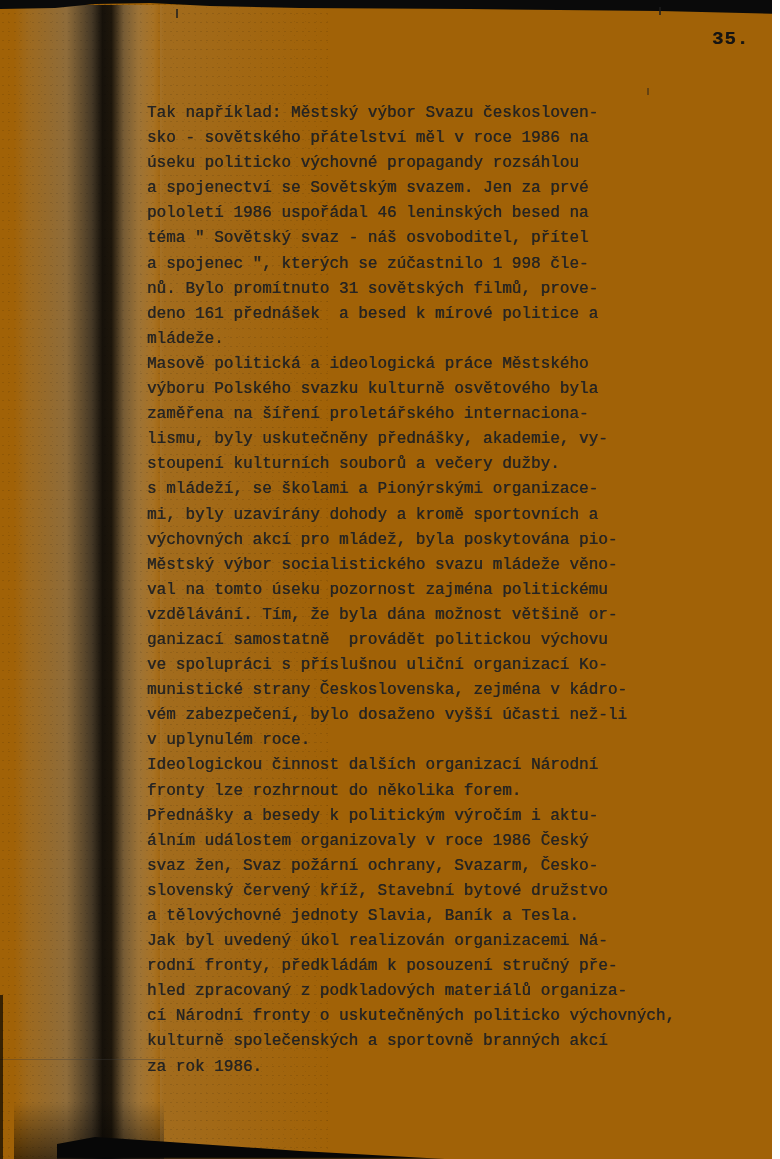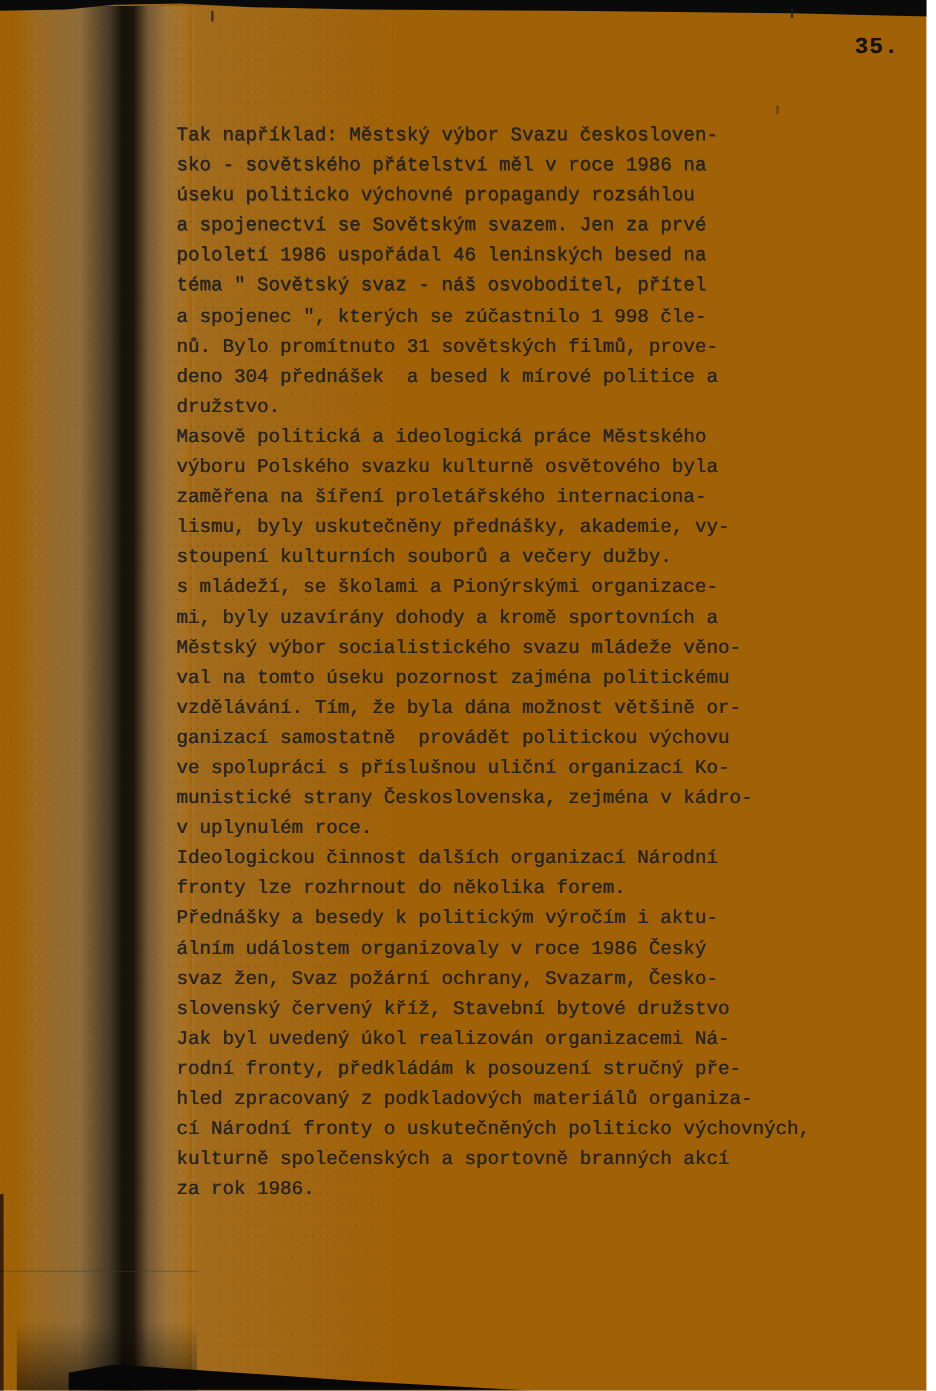--- a/index.html
+++ b/index.html
@@ -111,42 +111,45 @@
 
   <div class="text-block">
       <div class="line">Tak například: Městský výbor Svazu českosloven-</div>
       <div class="line">sko - sovětského přátelství měl v roce 1986 na</div>
       <div class="line">úseku politicko výchovné propagandy rozsáhlou</div>
       <div class="line">a spojenectví se Sovětským svazem. Jen za prvé</div>
       <div class="line">pololetí 1986 uspořádal 46 leninských besed na</div>
       <div class="line">téma " Sovětský svaz - náš osvoboditel, přítel</div>
       <div class="line">a spojenec ", kterých se zúčastnilo 1 998 čle-</div>
       <div class="line">nů. Bylo promítnuto 31 sovětských filmů, prove-</div>
-      <div class="line">deno 304 přednášek  a besed k mírové politice a</div>
-      <div class="line">družstvo.</div>
+      <div class="line">deno 161 přednášek  a besed k mírové politice a</div>
+      <div class="line">mládeže.</div>
       <div class="line">Masově politická a ideologická práce Městského</div>
       <div class="line">výboru Polského svazku kulturně osvětového byla</div>
       <div class="line">zaměřena na šíření proletářského internaciona-</div>
       <div class="line">lismu, byly uskutečněny přednášky, akademie, vy-</div>
       <div class="line">stoupení kulturních souborů a večery dužby.</div>
       <div class="line">s mládeží, se školami a Pionýrskými organizace-</div>
       <div class="line">mi, byly uzavírány dohody a kromě sportovních a</div>
+      <div class="line">výchovných akcí pro mládež, byla poskytována pio-</div>
       <div class="line">Městský výbor socialistického svazu mládeže věno-</div>
       <div class="line">val na tomto úseku pozornost zajména politickému</div>
       <div class="line">vzdělávání. Tím, že byla dána možnost většině or-</div>
       <div class="line">ganizací samostatně  provádět politickou výchovu</div>
       <div class="line">ve spolupráci s příslušnou uliční organizací Ko-</div>
       <div class="line">munistické strany Československa, zejména v kádro-</div>
+      <div class="line">vém zabezpečení, bylo dosaženo vyšší účasti než-li</div>
       <div class="line">v uplynulém roce.</div>
       <div class="line">Ideologickou činnost dalších organizací Národní</div>
       <div class="line">fronty lze rozhrnout do několika forem.</div>
       <div class="line">Přednášky a besedy k politickým výročím i aktu-</div>
       <div class="line">álním událostem organizovaly v roce 1986 Český</div>
       <div class="line">svaz žen, Svaz požární ochrany, Svazarm, Česko-</div>
       <div class="line">slovenský červený kříž, Stavební bytové družstvo</div>
+      <div class="line">a tělovýchovné jednoty Slavia, Baník a Tesla.</div>
       <div class="line">Jak byl uvedený úkol realizován organizacemi Ná-</div>
       <div class="line">rodní fronty, předkládám k posouzení stručný pře-</div>
       <div class="line">hled zpracovaný z podkladových materiálů organiza-</div>
       <div class="line">cí Národní fronty o uskutečněných politicko výchovných,</div>
       <div class="line">kulturně společenských a sportovně branných akcí</div>
       <div class="line">za rok 1986.</div>
     </div>
 
   <div class="scratch-line"></div>
   <div class="edge-mark" style="left:0; top:995px; width:3px; height:165px;"></div>

